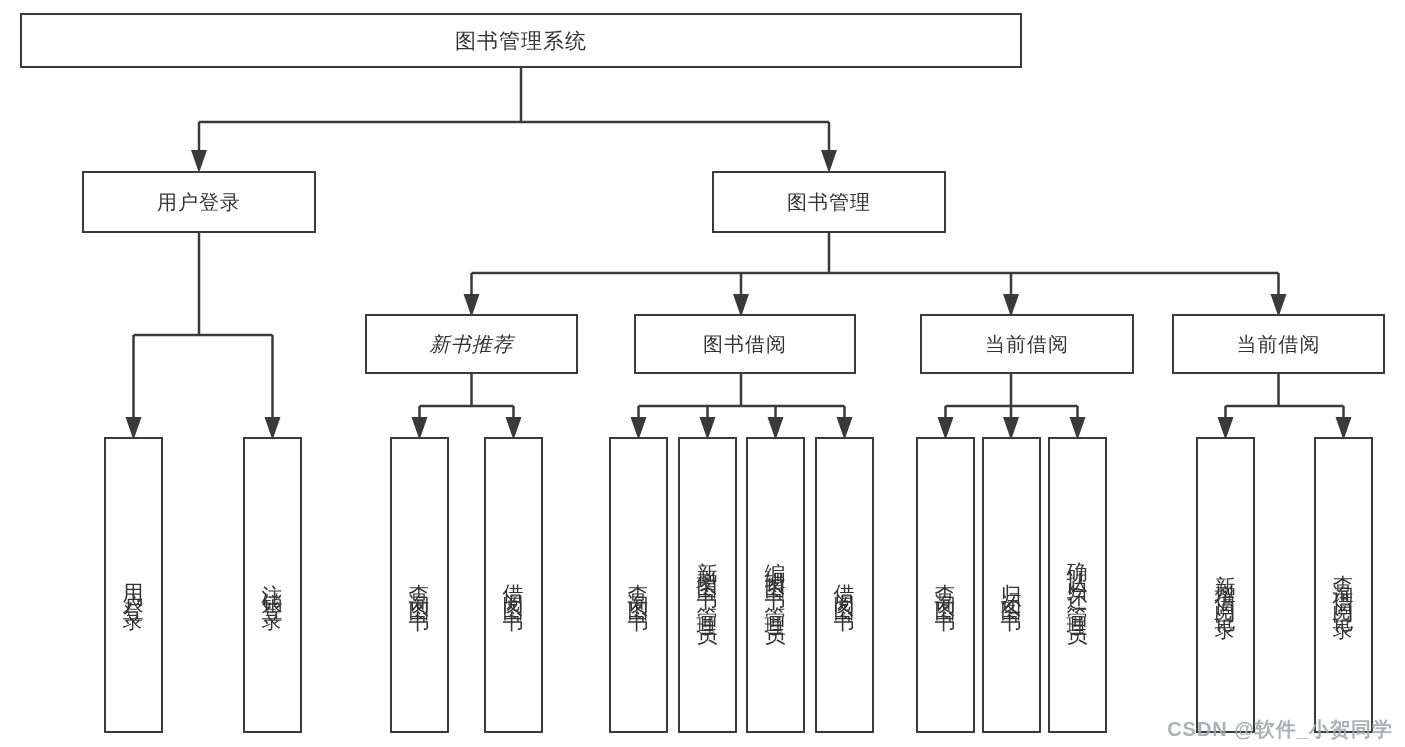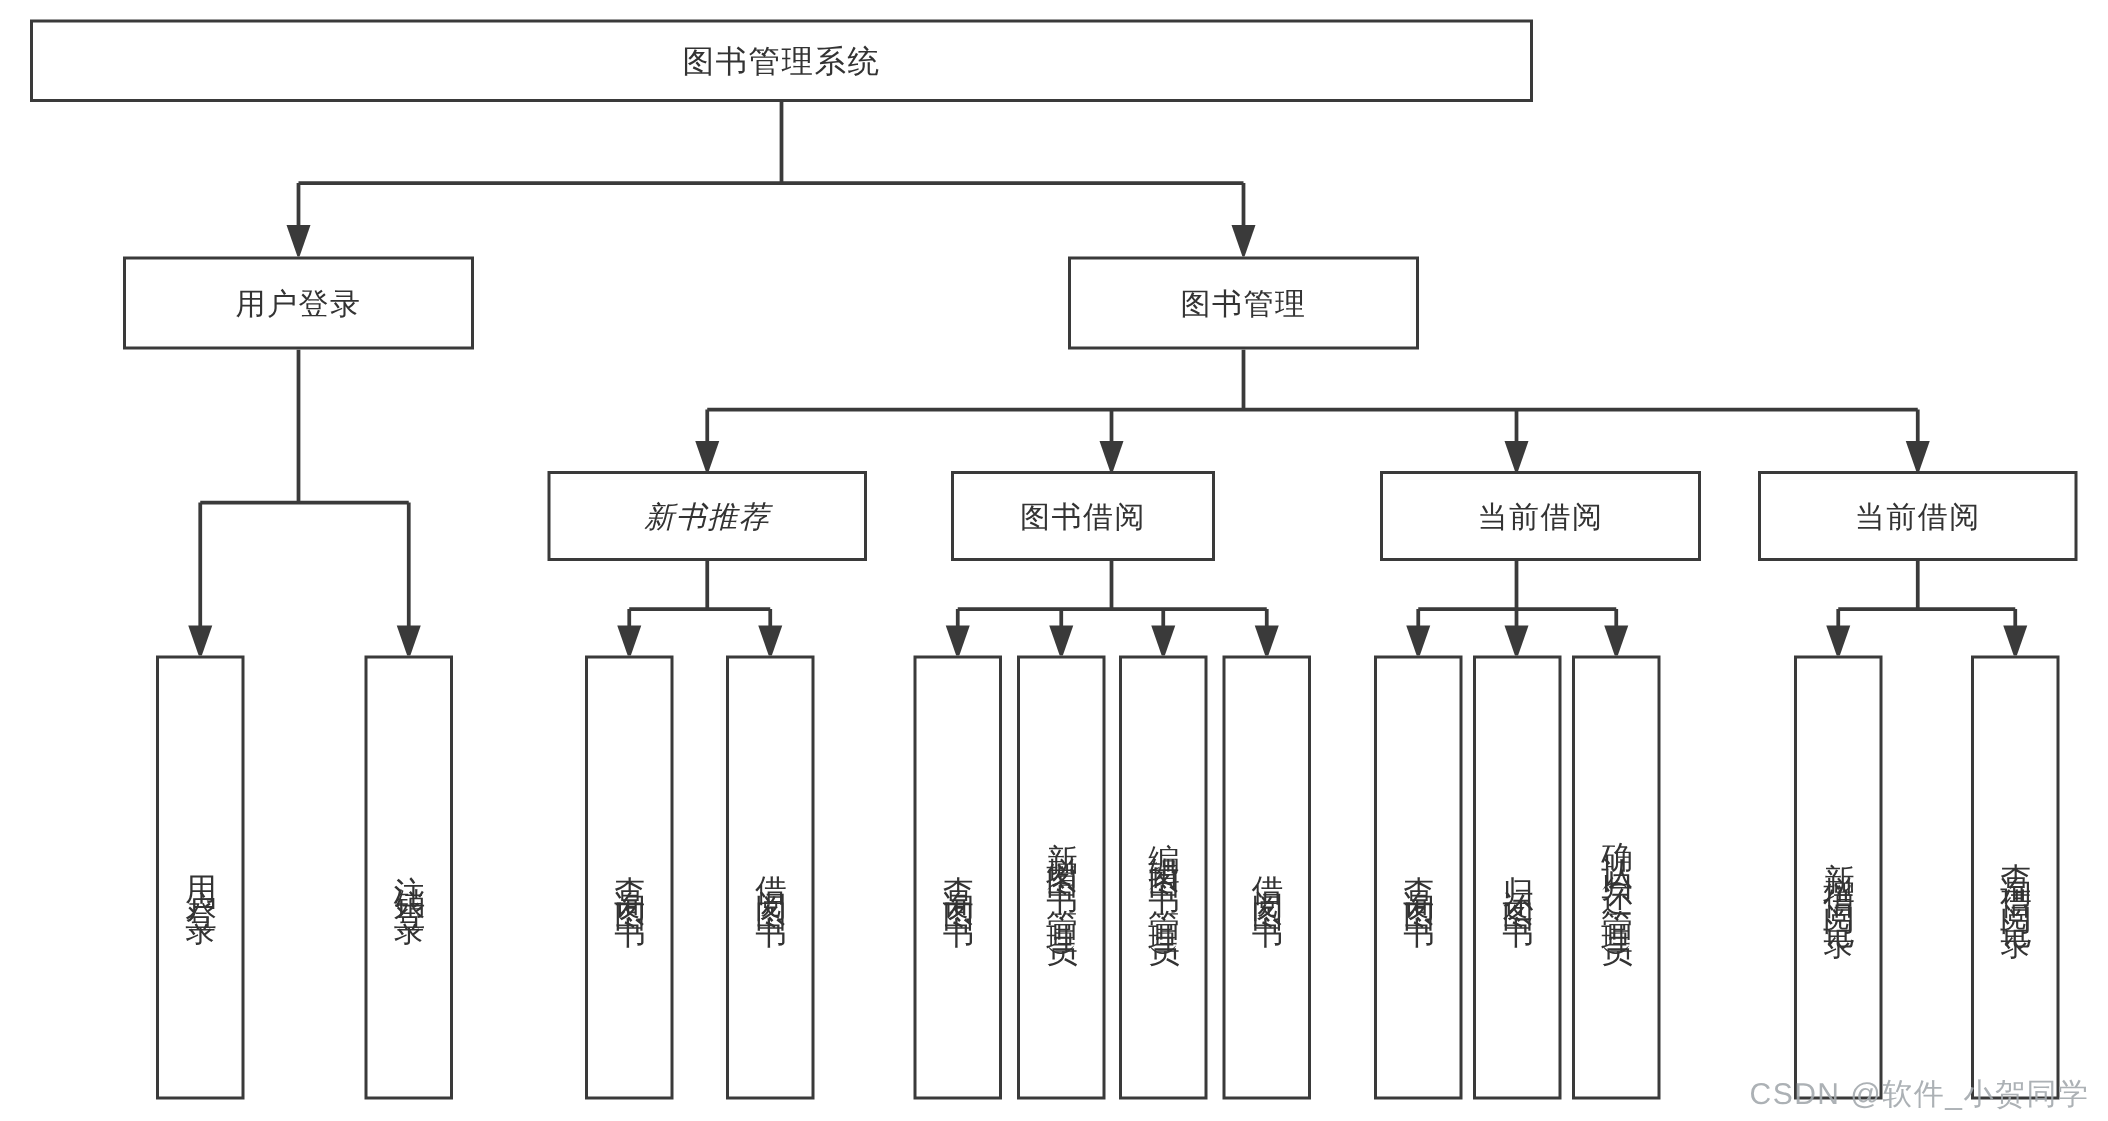--- a/index.html
+++ b/index.html
@@ -50,20 +50,21 @@
   }
   .watermark {
     position: absolute;
     right: 12px;
     bottom: 4px;
     z-index: 3;
     font-size: 20px;
     color: rgba(163, 168, 173, 0.9);
     letter-spacing: 1px;
     white-space: nowrap;
+    font-weight: bold;
   }
 </style>
 </head>
 <body>
 
 <div id="canvas">
 
   <svg id="connectors" width="1405" height="747" viewBox="0 0 1405 747">
     <defs>
       <polygon id="ah" points="-8,-23 8,-23 0,0" fill="#3a3a3a"></polygon>
@@ -115,21 +116,21 @@
   <div class="node h" style="left:82px; top:171px; width:234px; height:62px;">
     <span>用户登录</span>
   </div>
   <div class="node h" style="left:712px; top:171px; width:234px; height:62px;">
     <span>图书管理</span>
   </div>
 
   <div class="node h" style="left:365px; top:314px; width:213px; height:60px;font-style:italic;">
     <span>新书推荐</span>
   </div>
-  <div class="node h" style="left:634px; top:314px; width:176px; height:60px;">
+  <div class="node h" style="left:634px; top:314px; width:222px; height:60px;">
     <span>图书借阅</span>
   </div>
   <div class="node h" style="left:904px; top:314px; width:214px; height:60px;margin-left:16px;">
     <span>当前借阅</span>
   </div>
   <div class="node h" style="left:1172px; top:314px; width:213px; height:60px;">
     <span>当前借阅</span>
   </div>
 
   <div class="node v" style="left:104px; top:437px; width:59px; height:296px;">

